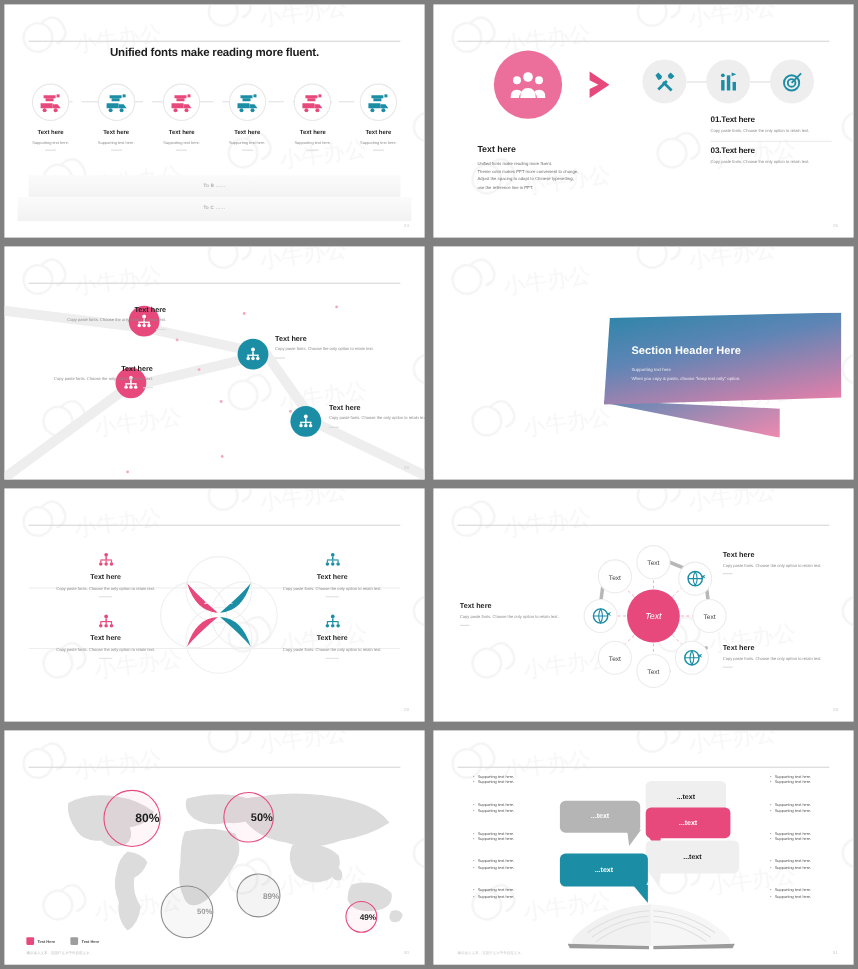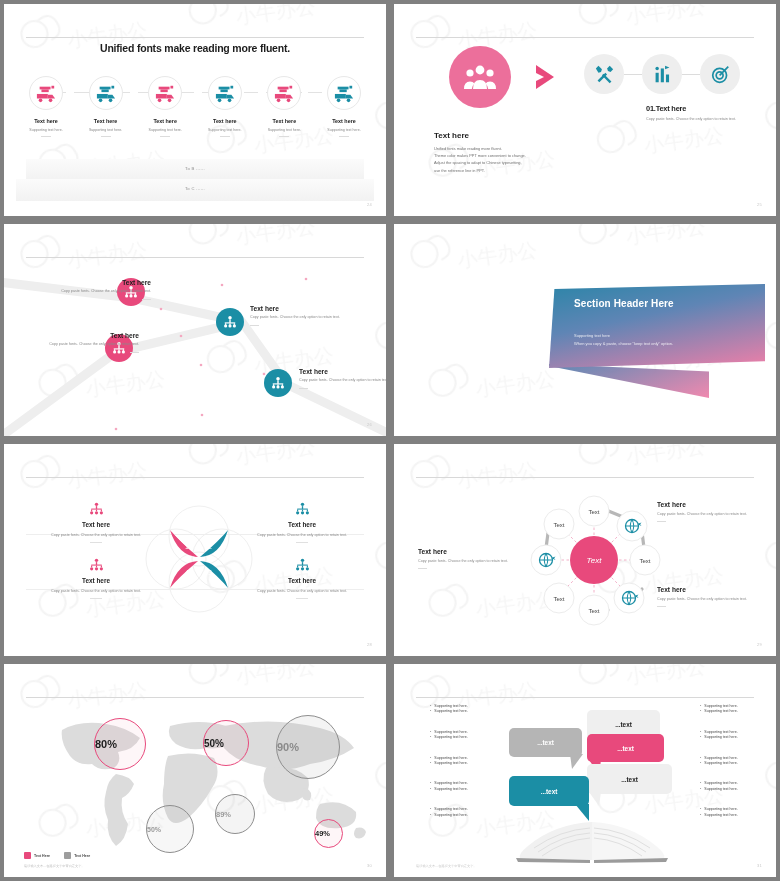--- a/index.html
+++ b/index.html
@@ -50,39 +50,39 @@
 
   
   .s4-num{position:absolute;left:55px;top:72px;font-size:52px;font-weight:bold;letter-spacing:-3px;line-height:1;
     background:linear-gradient(180deg,#2f7fa3 0%,#6d8ab4 42%,#ef7fa8 100%);-webkit-background-clip:text;background-clip:text;color:transparent;}
   .s4-ban{position:absolute;left:155px;top:60px;width:216px;height:84px;
     background:linear-gradient(168deg,#2b85a8 0%,#5f85b5 40%,#ef7fa8 100%);
     clip-path:polygon(2.5% 6%,100% 0%,100% 92%,0% 100%);}
   .s4-tail{position:absolute;left:155px;top:140px;width:160px;height:34px;
     background:linear-gradient(160deg,#4a7faf 0%,#ef7fa8 100%);
     clip-path:polygon(0% 0%,100% 22%,100% 100%,0% 6%);opacity:.92;}
-  .s4-h{position:absolute;left:180px;top:74px;font-size:10px;font-weight:bold;color:#fff;letter-spacing:.1px;}
+  .s4-h{position:absolute;left:180px;top:90px;font-size:10px;font-weight:bold;color:#fff;letter-spacing:.1px;}
   .s4-s{position:absolute;left:180px;top:108px;font-size:4px;line-height:1.9;color:rgba(255,255,255,.82);}
 
   
   .s5-q{position:absolute;width:118px;}
   .s5-ic{text-align:center;height:18px;}
   .s5-h{font-size:6.4px;font-weight:bold;color:#1d1d1d;text-align:center;margin-top:1px;}
   .s5-s{font-size:3.7px;color:#8a8a8a;text-align:center;line-height:1.65;margin-top:4px;}
   .s5-d{width:12px;height:1px;background:#e0e0e0;margin:4px auto 0;}
   .s5-hr{position:absolute;left:22px;right:22px;height:1px;background:#eee;}
 
   
   .s6-blk{position:absolute;width:118px;}
   .s6-h{font-size:6.6px;font-weight:bold;color:#1d1d1d;}
   .s6-s{font-size:3.7px;color:#8a8a8a;line-height:1.65;margin-top:3px;}
   .s6-d{width:9px;height:1px;background:#dcdcdc;margin-top:4px;}
 
   
-  .s7-bub{position:absolute;border-radius:50%;display:flex;align-items:center;justify-content:flex-start;font-weight:bold;}
+  .s7-bub{position:absolute;border-radius:50%;display:flex;align-items:center;justify-content:flex-end;font-weight:bold;}
   .s7-leg{position:absolute;left:20px;bottom:18px;display:flex;gap:14px;align-items:center;}
   .s7-leg .it{display:flex;gap:3px;align-items:center;font-size:3.6px;font-weight:bold;color:#4a4a4a;}
   .s7-sw{width:7px;height:7px;border-radius:1px;}
   .s7-cap{position:absolute;left:20px;bottom:9px;font-size:3.2px;color:#bdbdbd;}
 
   
   .s8-col{position:absolute;top:40px;width:100px;}
   .s8-g{margin-bottom:15px;}
   .s8-li{display:flex;gap:3px;font-size:3.6px;color:#4a4a4a;line-height:1.5;}
   .s8-li b{color:#888;font-weight:normal;}
@@ -273,20 +273,24 @@
       <div class="s2-body">
         <div>Unified fonts make reading more fluent.</div>
         <div>Theme color makes PPT more convenient to change.</div>
         <div>Adjust the spacing to adapt to Chinese typesetting,</div>
         <div>use the reference line in PPT.</div>
       </div>
 
       <div class="s2-list">
         <div class="s2-li">
           <div class="s2-lh">01.Text here</div>
+          <div class="s2-ls">Copy paste fonts. Choose the only option to retain text.</div>
+        </div>
+        <div class="s2-li">
+          <div class="s2-lh">03.Text here</div>
           <div class="s2-ls">Copy paste fonts. Choose the only option to retain text.</div>
         </div>
       </div>
 
       <div class="pgnum">25</div>
     </div>
   </div>
 
   <div class="cell">
     <div class="slide s3">
@@ -622,23 +626,20 @@
           <path d="M286 80 q8 4 4 12 q-8 2 -8-6 q0-6 4-6 z"></path>
         </g>
       </svg>
 
       <div class="s7-bub" style="left:90px;top:54px;width:50px;height:50px;border:1.2px solid #e8497c;background:rgba(232,73,124,.05);font-size:11px;color:#1d1d1d;">
         <span>80%</span>
       </div>
       <div class="s7-bub" style="left:199px;top:56px;width:44px;height:44px;border:1.2px solid #e8497c;background:rgba(232,73,124,.05);font-size:10px;color:#1d1d1d;">
         <span>50%</span>
       </div>
-      <div class="s7-bub" style="left:272px;top:51px;width:62px;height:62px;border:1.2px solid #8e8e8e;background:rgba(150,150,150,.10);font-size:11px;color:#8a8a8a;">
-        <span>90%</span>
-      </div>
       <div class="s7-bub" style="left:142px;top:141px;width:46px;height:46px;border:1.2px solid #8e8e8e;background:rgba(150,150,150,.08);font-size:7px;color:#9a9a9a;">
         <span>50%</span>
       </div>
       <div class="s7-bub" style="left:211px;top:130px;width:38px;height:38px;border:1.2px solid #8e8e8e;background:rgba(150,150,150,.10);font-size:7.5px;color:#9a9a9a;">
         <span>89%</span>
       </div>
       <div class="s7-bub" style="left:310px;top:155px;width:27px;height:27px;border:1.2px solid #e8497c;background:rgba(232,73,124,.05);font-size:7.5px;color:#1d1d1d;">
         <span>49%</span>
       </div>
 

